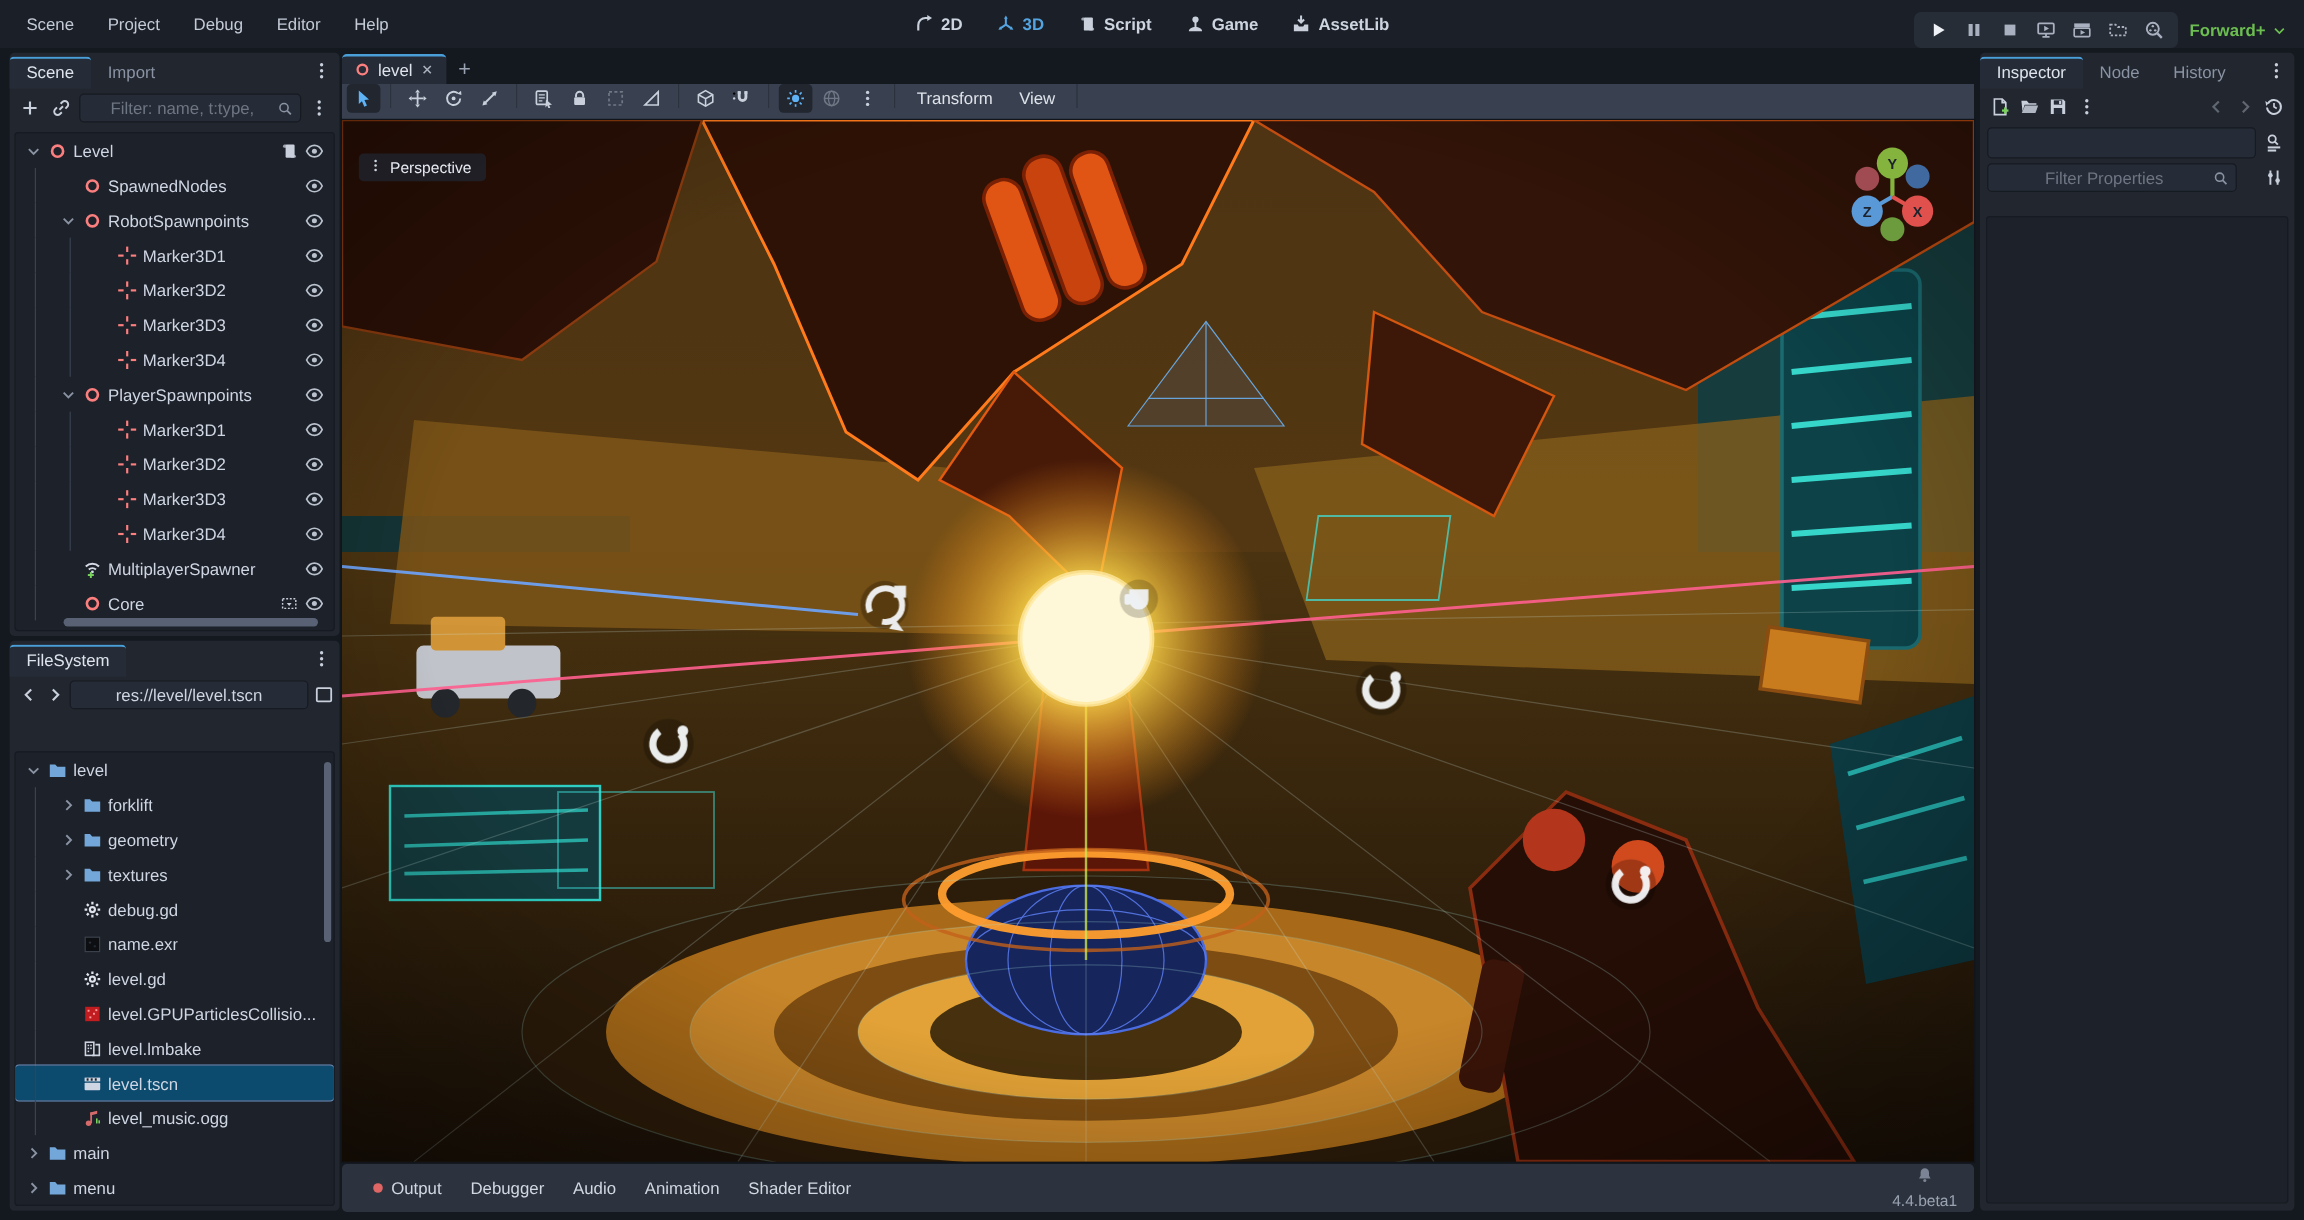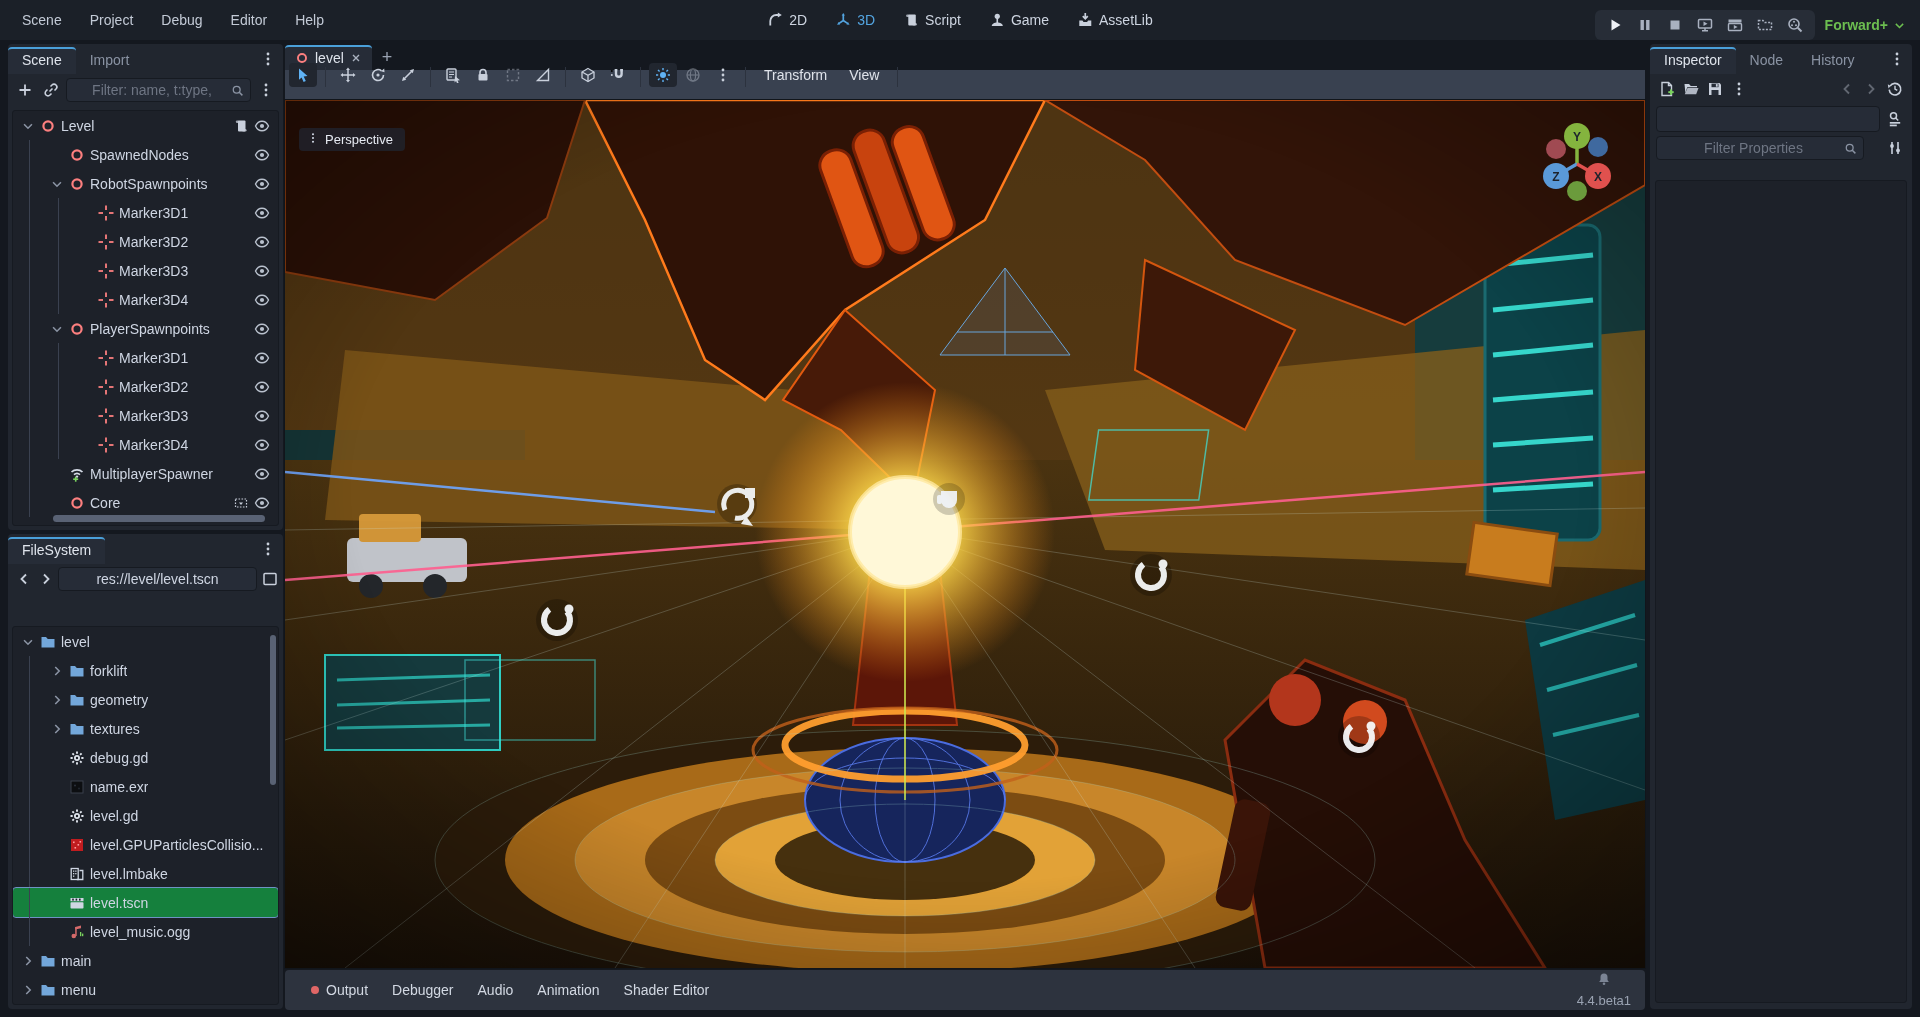--- a/index.html
+++ b/index.html
@@ -8,21 +8,21 @@
   .ic { width:16px; height:16px; display:inline-block; flex:none; color:#c9d0dc; }
   .ic use { pointer-events:none; }
   button { background:none; border:none; color:inherit; font:inherit; cursor:pointer; display:inline-flex; align-items:center; gap:6px; }
   input { outline:none;text-align:center; }
 
   
   #topbar { position:absolute; left:0; top:0; width:1920px; height:40px; background:#1b2028; display:flex; align-items:center; }
   #menubar { display:flex; align-items:center; gap:4px; padding-left:10px; }
   #menubar button { padding:5px 12px; color:#c3cad6; border-radius:4px; }
   #workspace { position:absolute; left:50%; top:0; transform:translateX(-50%); height:40px; display:flex; align-items:center; gap:8px; }
-  #workspace button { padding:5px 10px; color:#cdd4e0; font-weight:normal; border-radius:4px; }
+  #workspace button { padding:5px 10px; color:#cdd4e0; font-weight:bold; border-radius:4px; }
   #workspace button.active { color:#53a4e0; }
   #workspace button.active .ic { color:#53a4e0; }
   #playrow { position:absolute; right:14px; top:5px; height:40px; display:flex; align-items:center; gap:10px; }
   #playback { display:flex; align-items:center; background:#272d37; border-radius:6px; padding:3px 6px; gap:2px; }
   #playback button { padding:4px 6px; border-radius:4px; }
   #playback .ic { color:#a9b1c0; }
   #playback button:first-child .ic { color:#eef1f6; }
   #renderer { color:#6cbe50; font-weight:bold; display:flex; align-items:center; gap:5px; }
   #renderer .ic { color:#6cbe50; width:13px; height:13px; }
 
@@ -38,21 +38,21 @@
   .filter-input input::placeholder { color:#6e7583; }
   .filter-input .ic { width:13px; height:13px; color:#8a93a3; }
   .treebox { position:absolute; left:4px; right:4px; background:#1d2129; border:1px solid #161a21; border-radius:3px; overflow:hidden; }
   .trow { display:flex; align-items:center; height:29px; padding-left:8px; gap:5px; position:relative; white-space:nowrap; }
   .trow .lbl { overflow:hidden; text-overflow:ellipsis; }
   .trow .spacer { flex:1; }
   .trow .arrow { width:14px; height:14px; color:#8a93a3; }
   .trow .noarrow { width:14px; flex:none; }
   .gline { width:16px; align-self:stretch; flex:none; border-left:1px solid #3a4150; margin-left:8px; }
   .trow .eye { color:#b9c1cd; }
-  .trow.selected { background:#15803d; outline:1px solid #6e93c4; border-radius:3px; }
+  .trow.selected { background:#0c4a6e; outline:1px solid #6e93c4; border-radius:3px; }
   .hscroll { position:absolute; height:7px; background:#596274; border-radius:4px; }
   .vscroll { position:absolute; width:6px; background:#596274; border-radius:4px; }
   .sq-btn { padding:3px; border-radius:4px; }
 
   
   #left-dock { left:8px; top:44px; width:275px; height:965px; background:transparent; }
   #scene-panel { position:absolute; left:0; top:0; width:275px; height:486px; background:#21262f; border-radius:4px; }
   #scene-tree { top:66px; height:416px; }
   #fs-panel { position:absolute; left:0; top:490px; width:275px; height:475px; background:#21262f; border-radius:4px; }
   .pathrow { display:flex; align-items:center; gap:2px; padding:3px 6px; }
@@ -60,21 +60,21 @@
   #fs-tree { top:92px; height:379px; }
   .nav-arrow { color:#8a93a3; padding:3px 2px; }
 
   
   #center { position:absolute; left:285px; top:44px; width:1360px; height:973px; }
   #scenetabs { display:flex; align-items:flex-end; height:26px; }
   .scenetab { display:flex; align-items:center; gap:6px; background:#262c37; border-top:2px solid #4a9fd8; border-radius:4px 4px 0 0; padding:3px 10px 4px; color:#dfe4ec; }
   .scenetab .node-ic { color:#fc7f7f; width:14px; height:14px; }
   .scenetab .close { color:#aab2bf; width:12px; height:12px; }
   #newtab { padding:2px 10px; color:#9aa3b2; font-size:18px; }
-  #vtoolbar { height:30px; background:#394150; display:flex; align-items:flex-end; gap:2px; padding:17px 4px; }
+  #vtoolbar { height:30px; background:#394150; display:flex; align-items:flex-start; gap:2px; padding:0 4px; }
   #vtoolbar .tbtn { padding:4px 6px; border-radius:4px; }
   #vtoolbar .tbtn.pressed { background:#21262f; }
   #vtoolbar .tbtn.pressed .ic { color:#5fb2f4; }
   #vtoolbar .tbtn.dim .ic { opacity:.38; }
   #vtoolbar .vsep { width:1px; height:20px; background:#2c323e; margin:0 6px; }
   .menu-txt { padding:4px 10px; color:#dfe3ea; }
   #viewport { position:absolute; left:0; top:56px; width:1360px; height:868px; background:#1a130c; outline:1px solid #11151b; }
   #viewport svg.scene { position:absolute; inset:0; }
   #persp { position:absolute; left:14px; top:28px; display:flex; align-items:flex-start; gap:6px; background:rgba(32,36,46,.78); border-radius:4px; padding:4px 12px 4px 8px; color:#e6eaf2; font-size:13px; }
   #persp .ic { width:12px; height:12px; color:#cfd6e3; }

